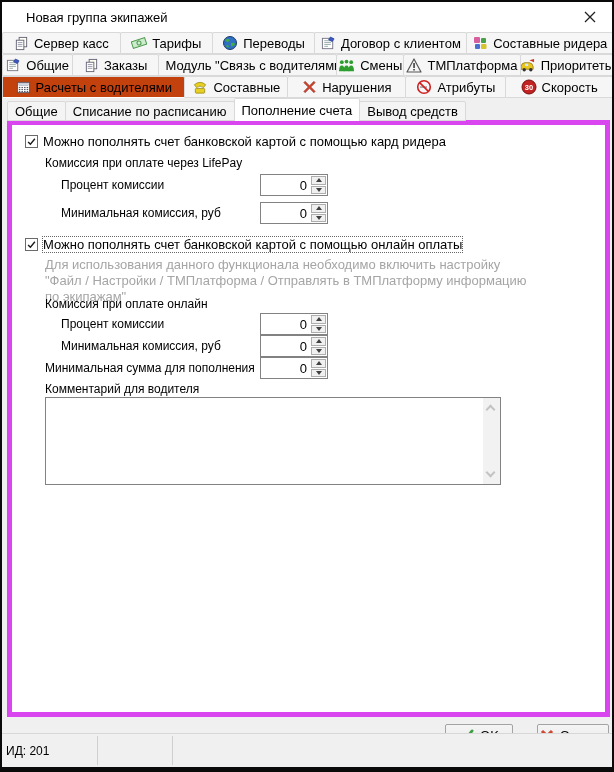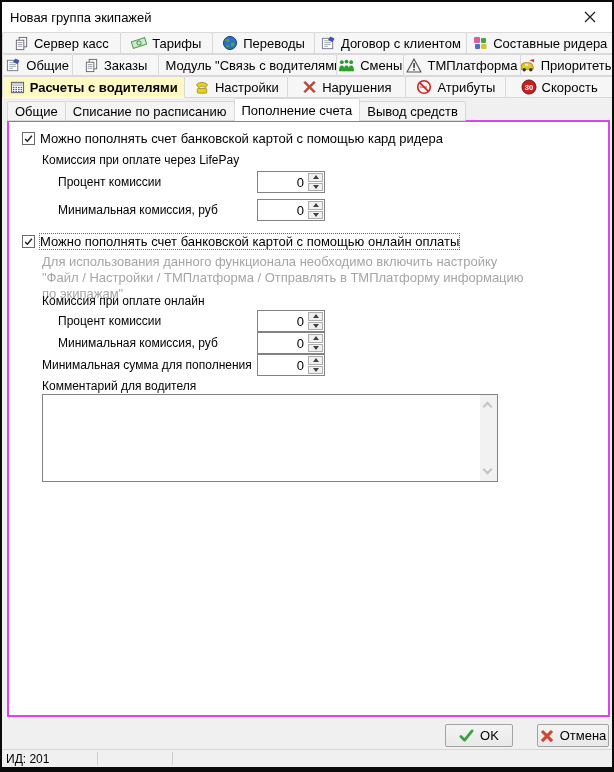--- a/index.html
+++ b/index.html
@@ -3,40 +3,40 @@
 <meta charset="utf-8">
 <style>
   * { box-sizing: border-box; margin: 0; padding: 0; }
   html,body { width:614px; height:772px; background:#fff; }
   body { font-family:"Liberation Sans", sans-serif; font-size:13px; color:#000; }
   .window { position:relative; width:614px; height:772px; background:#f0f0f0;
             border:2px solid #0a0a0a; border-bottom-width:5px; overflow:hidden; }
   
   .titlebar { position:absolute; left:0; top:0; right:0; height:30px; background:#fff;
               display:flex; align-items:center; }
-  .title { padding-left:8px; font-size:13px; }
+  .title { padding-left:24px; font-size:13px; }
   .close-btn { position:absolute; right:0; top:0; width:45px; height:29px;
                display:flex; align-items:center; justify-content:center; }
   
   .tabrow { position:absolute; left:0; right:0; height:22px; display:flex; background:#f0f0f0; }
   .tab { display:flex; align-items:center; justify-content:center; gap:5px;
          border:1px solid #d9d9d9; border-radius:2px 2px 0 0; margin-right:-1px;
          background:#f6f6f6; white-space:nowrap; overflow:hidden; padding:0 2px; }
-  .tab.active { background:#fef9c3; border-bottom-color:#fff; z-index:2;font-weight:bold; }
+  .tab.active { background:#c2410c; border-bottom-color:#fff; z-index:2; }
   .tl { font-size:13px; }
   .ic { flex:0 0 auto; display:block; }
   
   .innertabs { position:absolute; left:5px; top:96px; height:23px; display:flex; z-index:3; }
   .itab { margin-top:3px; height:20px; padding:0 7px; display:flex; align-items:center; justify-content:center;
           border:1px solid #d9d9d9; border-radius:2px 2px 0 0; margin-right:-1px; background:#f4f4f4;
           white-space:nowrap; }
   .itab.active { margin-top:0; height:23px; background:#fff; border-bottom:none; z-index:4; }
   
   .page { position:absolute; left:5px; top:118px; width:603px; height:597px;
-          background:#fff; border:2px solid #d946ef; }
+          background:#fff; border:5px solid #d946ef; }
   .lbl { position:absolute; white-space:nowrap; font-size:12px; }
   .cbrow { position:absolute; display:flex; align-items:center; gap:5px; }
   .cbbox { width:13px; height:13px; border:1px solid #6a6a6a; background:#fff;
            display:flex; align-items:center; justify-content:center; flex:0 0 auto; }
   .focus-dotted { outline:1px dotted #666; }
   .note { position:absolute; color:#a5a5a5; font-size:13px; line-height:16px; }
   
   .spin { position:absolute; width:68px; height:22px; border:1px solid #828282; background:#fff;
           display:flex; align-items:stretch; }
   .spinval { flex:1; text-align:right; padding-right:3px; font-size:13px; align-self:center; }
@@ -53,21 +53,21 @@
   .cb-scroll { position:absolute; right:0; top:0; bottom:0; width:17px; background:#f2f2f2; }
   .chev { position:absolute; left:4px; width:7px; height:7px;
           border-right:2px solid #c3c3c3; border-bottom:2px solid #c3c3c3; }
   .chev.up { top:8px; transform:rotate(-135deg); }
   .chev.down { bottom:8px; transform:rotate(45deg); }
   
   .btn { position:absolute; top:722px; height:23px; border:1px solid #a3a3a3;
          background:linear-gradient(#f4f4f4,#e9e9e9); border-radius:2px;
          display:flex; align-items:center; justify-content:center; gap:6px; font-size:13px; }
   
-  .statusbar { position:absolute; left:0; right:0; bottom:0; height:18px; background:#f0f0f0;
+  .statusbar { position:absolute; left:0; right:0; bottom:0; height:34px; background:#f0f0f0;
                border-top:1px solid #d7d7d7; display:flex; align-items:center; font-size:12px; }
   .status-text { padding-left:4px; }
   .sdiv { position:absolute; top:2px; bottom:2px; width:1px; background:#cfcfcf; }
 </style>
 </head>
 <body>
 
 <div class="window">
 
   <div class="titlebar">
@@ -201,21 +201,21 @@
             <rect x="11.4" y="11.6" width="1.6" height="1.2"></rect>
           </g>
         </svg>
       <span class="tl">Расчеты с водителями</span>
     </div>
     <div class="tab" style="flex:102">
       <svg class="ic" width="16" height="15" viewBox="0 0 16 16">
           <path d="M2 5q6-5 12 0l-2.2 3q-3.8-3-7.6 0z" fill="#e8d020" stroke="#948414" stroke-width="0.8"></path>
           <rect x="3" y="9" width="10" height="5" rx="1" fill="#e8d020" stroke="#948414" stroke-width="0.8"></rect>
         </svg>
-      <span class="tl">Настройки</span>
+      <span class="tl">Составные</span>
     </div>
     <div class="tab" style="flex:118">
       <svg class="ic" width="15" height="14" viewBox="0 0 16 16">
           <path d="M3 1.5 L8 6.5 L13 1.5 L14.5 3 L9.5 8 L14.5 13 L13 14.5 L8 9.5 L3 14.5 L1.5 13 L6.5 8 L1.5 3 Z" fill="#cf4631" stroke="#8a2a1a" stroke-width="0.6"></path>
         </svg>
       <span class="tl">Нарушения</span>
     </div>
     <div class="tab" style="flex:99">
       <svg class="ic" width="16" height="16" viewBox="0 0 16 16">
           <rect x="4" y="7.2" width="7" height="1.8" fill="#aaa"></rect>

